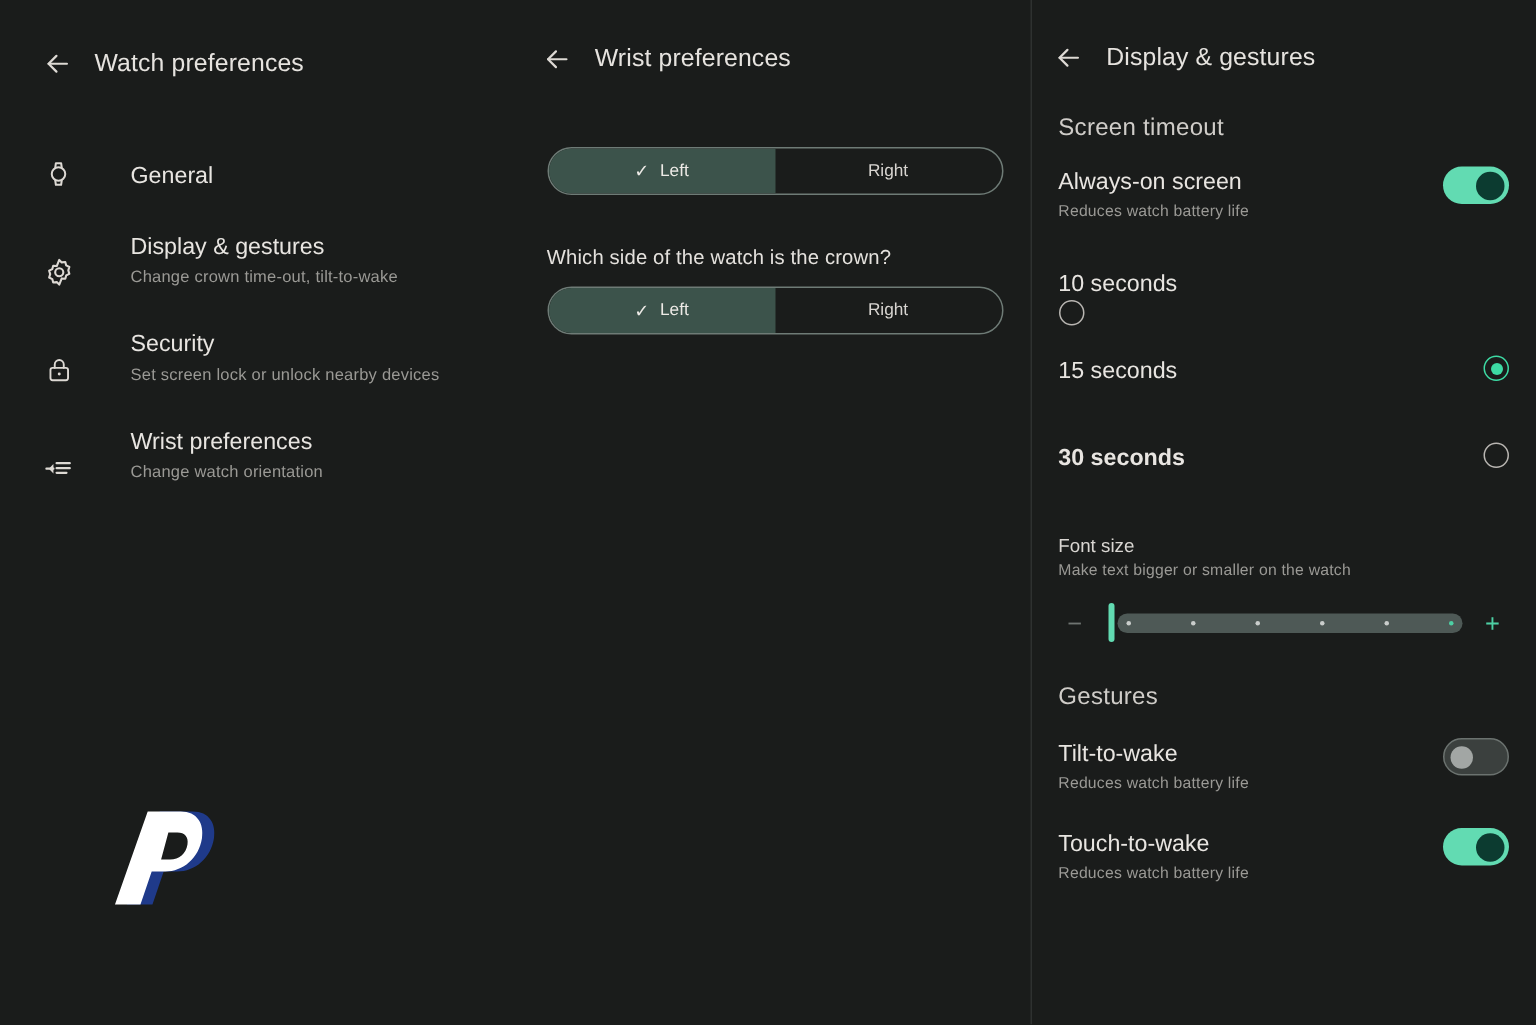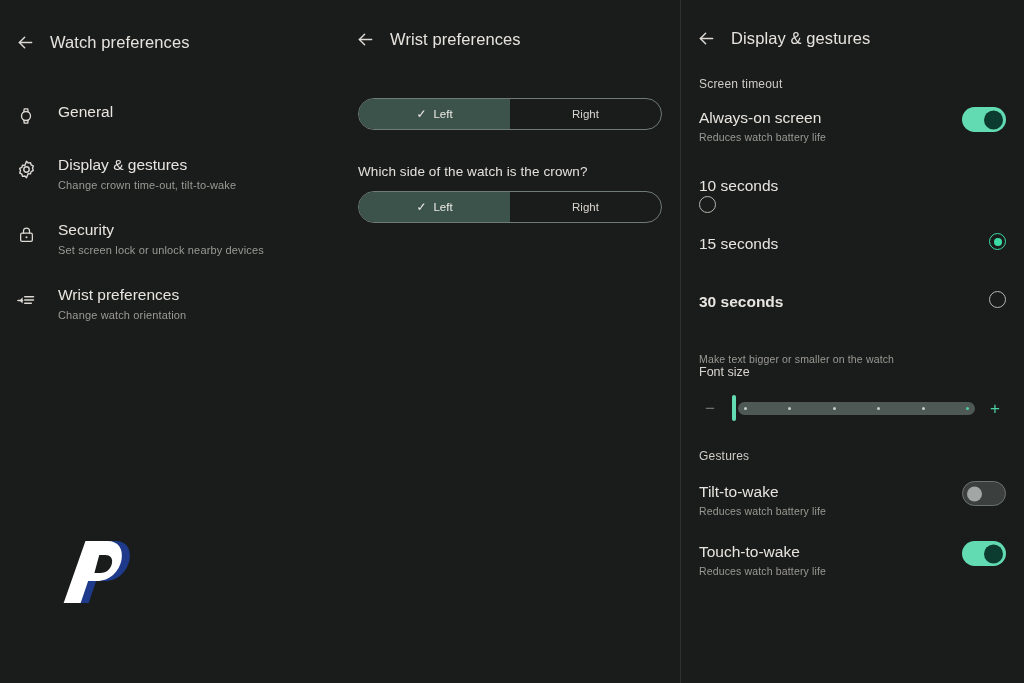--- a/index.html
+++ b/index.html
@@ -7,20 +7,21 @@
     width: 1024px; height: 683px;
     background: #1a1c1b;
     font-family: "Liberation Sans", sans-serif;
     overflow: hidden;
   }
   .screen {
     position: relative;
     width: 1024px; height: 479px;
     background: #1a1c1b;
     display: flex;
+    padding-left: 13px;
   }
 
   
   .panel { position: relative; height: 683px; }
   .panel-a { width: 340px; }
   .panel-b { width: 340px; }
   .panel-c { width: 344px; border-left: 1px solid #2e3130; }
 
   
   .app-bar {
@@ -37,22 +38,22 @@
   .app-title {
     font-size: 16.5px;
     color: #e6e3df;
     letter-spacing: .1px;
     font-weight: 400;
   }
 
   
   .nav-list { margin-top: 22px; }
   .nav-item {
-    display: flex; align-items: flex-start;
-    gap: 20px;
+    display: flex; align-items: flex-end;
+    gap: 36px;
     padding: 9px 16px 9px 14px;
     cursor: pointer;
   }
   .nav-icon {
     width: 24px; height: 24px;
     flex: 0 0 24px;
     margin-top: 3px;
     display: flex; align-items: center; justify-content: center;
     color: #ddd9d4;
   }
@@ -80,21 +81,21 @@
     font-size: 11.5px;
     color: #d8d5d1;
     cursor: pointer;
     background: transparent;
   }
   .seg.selected { background: #3c534b; color: #edeae6; }
   .seg .check { font-size: 12px; line-height: 1; color: #edeae6; }
 
   
   .sec-head {
-    font-size: 12px; color: #cfccc8;
+    font-size: 16px; color: #cfccc8;
     padding: 0 18px;
     letter-spacing: .2px;
   }
   .row {
     display: flex; align-items: flex-start;
     justify-content: space-between;
     padding: 0 18px;
     cursor: pointer;
   }
   .row-text { display: flex; flex-direction: column; gap: 2px; }
@@ -354,22 +355,22 @@
       <span class="row-title">15 seconds</span>
       <span class="radio checked"></span>
     </div>
 
     <div class="row" style="height:36px; margin-top:22px;font-weight:bold;">
       <span class="row-title">30 seconds</span>
       <span class="radio"></span>
     </div>
 
     <div style="padding:0 18px; margin-top:26px;">
+      <div style="font-size:12.5px;color:#d9d6d2;">Font size</div>
       <div style="font-size:10.5px;color:#9a9995;margin-top:3px;letter-spacing:.15px;">Make text bigger or smaller on the watch</div>
-      <div style="font-size:12.5px;color:#d9d6d2;">Font size</div>
     </div>
 
     <div class="slider-row" style="margin-top:16px;">
       <span class="minus">−</span>
       <span class="slider">
         <span class="track"></span>
         <span class="ticks">
           <span class="tick"></span>
           <span class="tick"></span>
           <span class="tick"></span>

